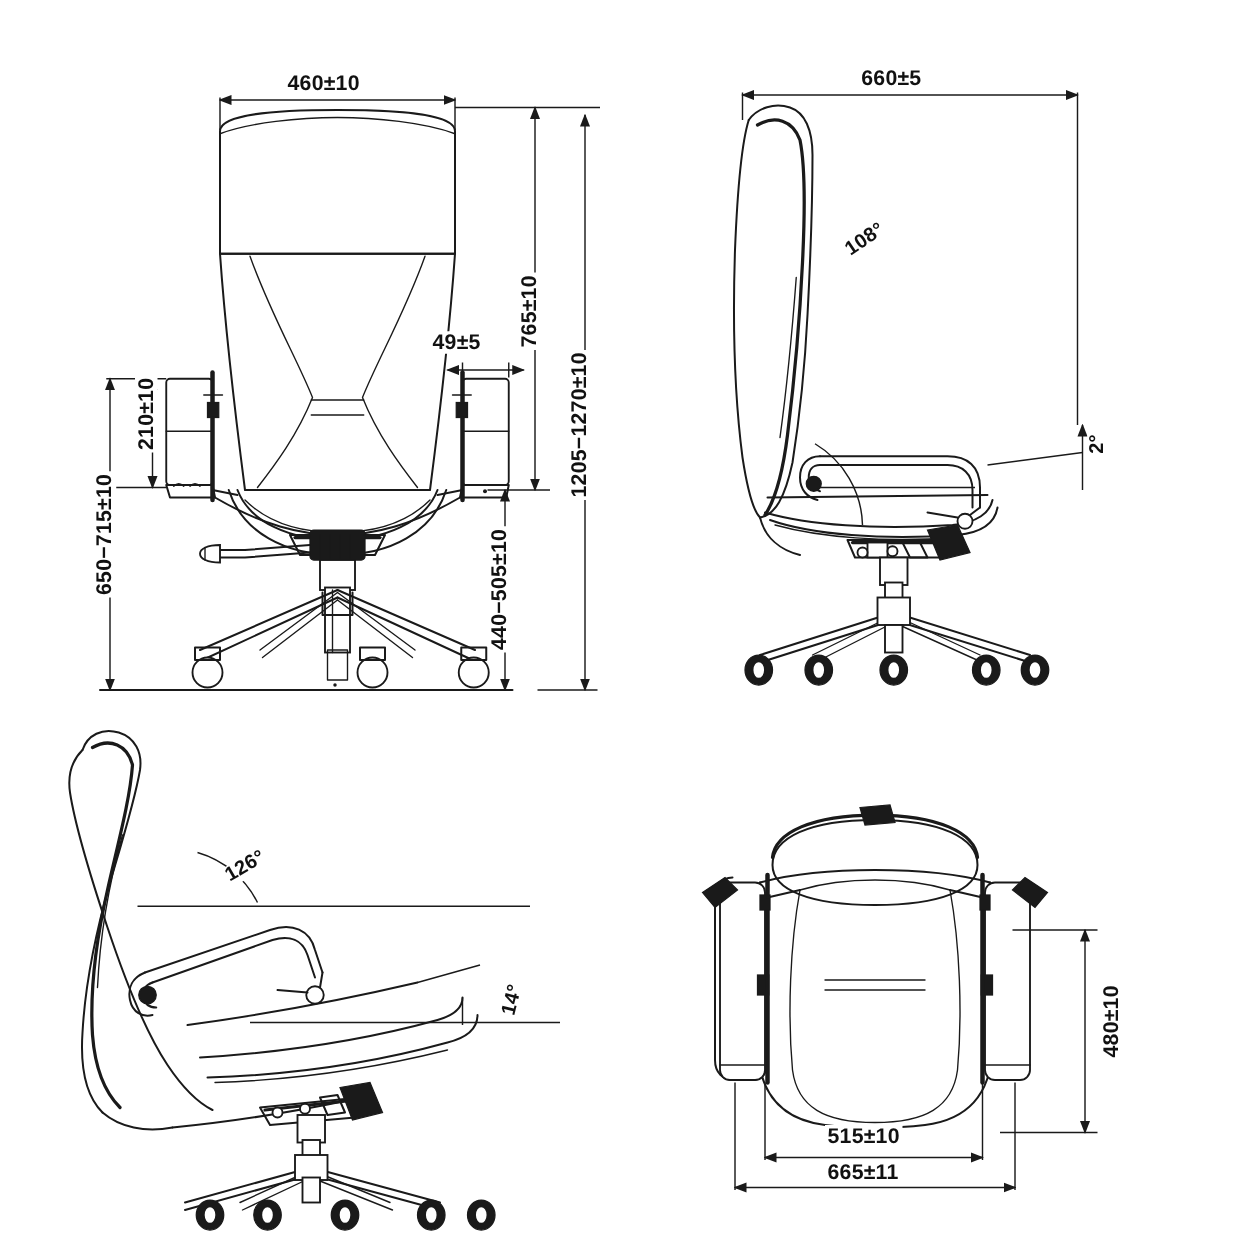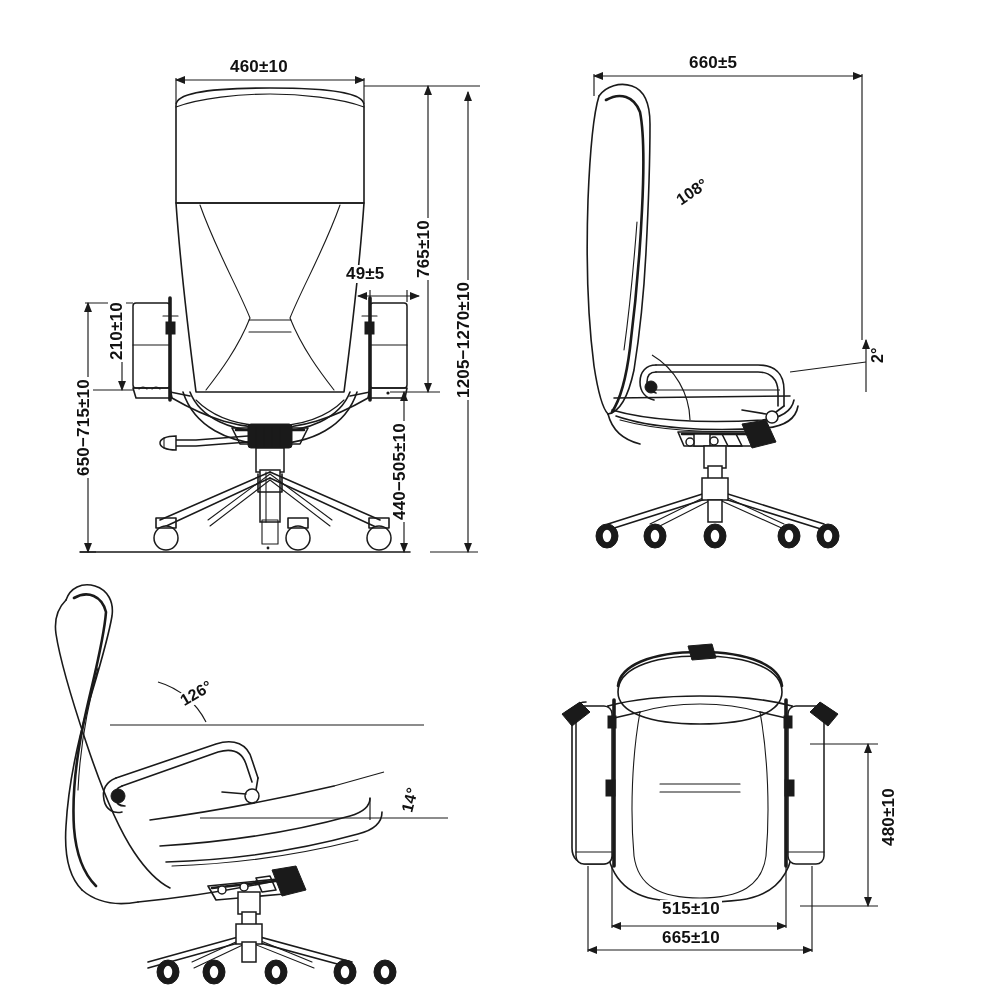--- a/index.html
+++ b/index.html
@@ -404,15 +404,15 @@
   <div class="dimtext rotAng" style="left:870px; top:365px; transform:rotate(-90deg); transform-origin:0 0;">2°</div>
 
   <div class="dimtext rotAng" style="left:176px; top:696px; transform:rotate(-30deg); transform-origin:0 0;">126°</div>
 
   <div class="dimtext rotAng" style="left:399px; top:812px; transform:rotate(-76deg); transform-origin:0 0;">14°</div>
 
   <div class="dimtext rot90" style="left:880px; top:848px;">480±10</div>
 
   <div class="dimtext" style="left:660px; top:860px;margin-top:40px;">515±10</div>
 
-  <div class="dimtext" style="left:660px; top:929px;">665±10</div>
+  <div class="dimtext" style="left:660px; top:929px;">665±11</div>
 
 </div>
 
 </body></html>

